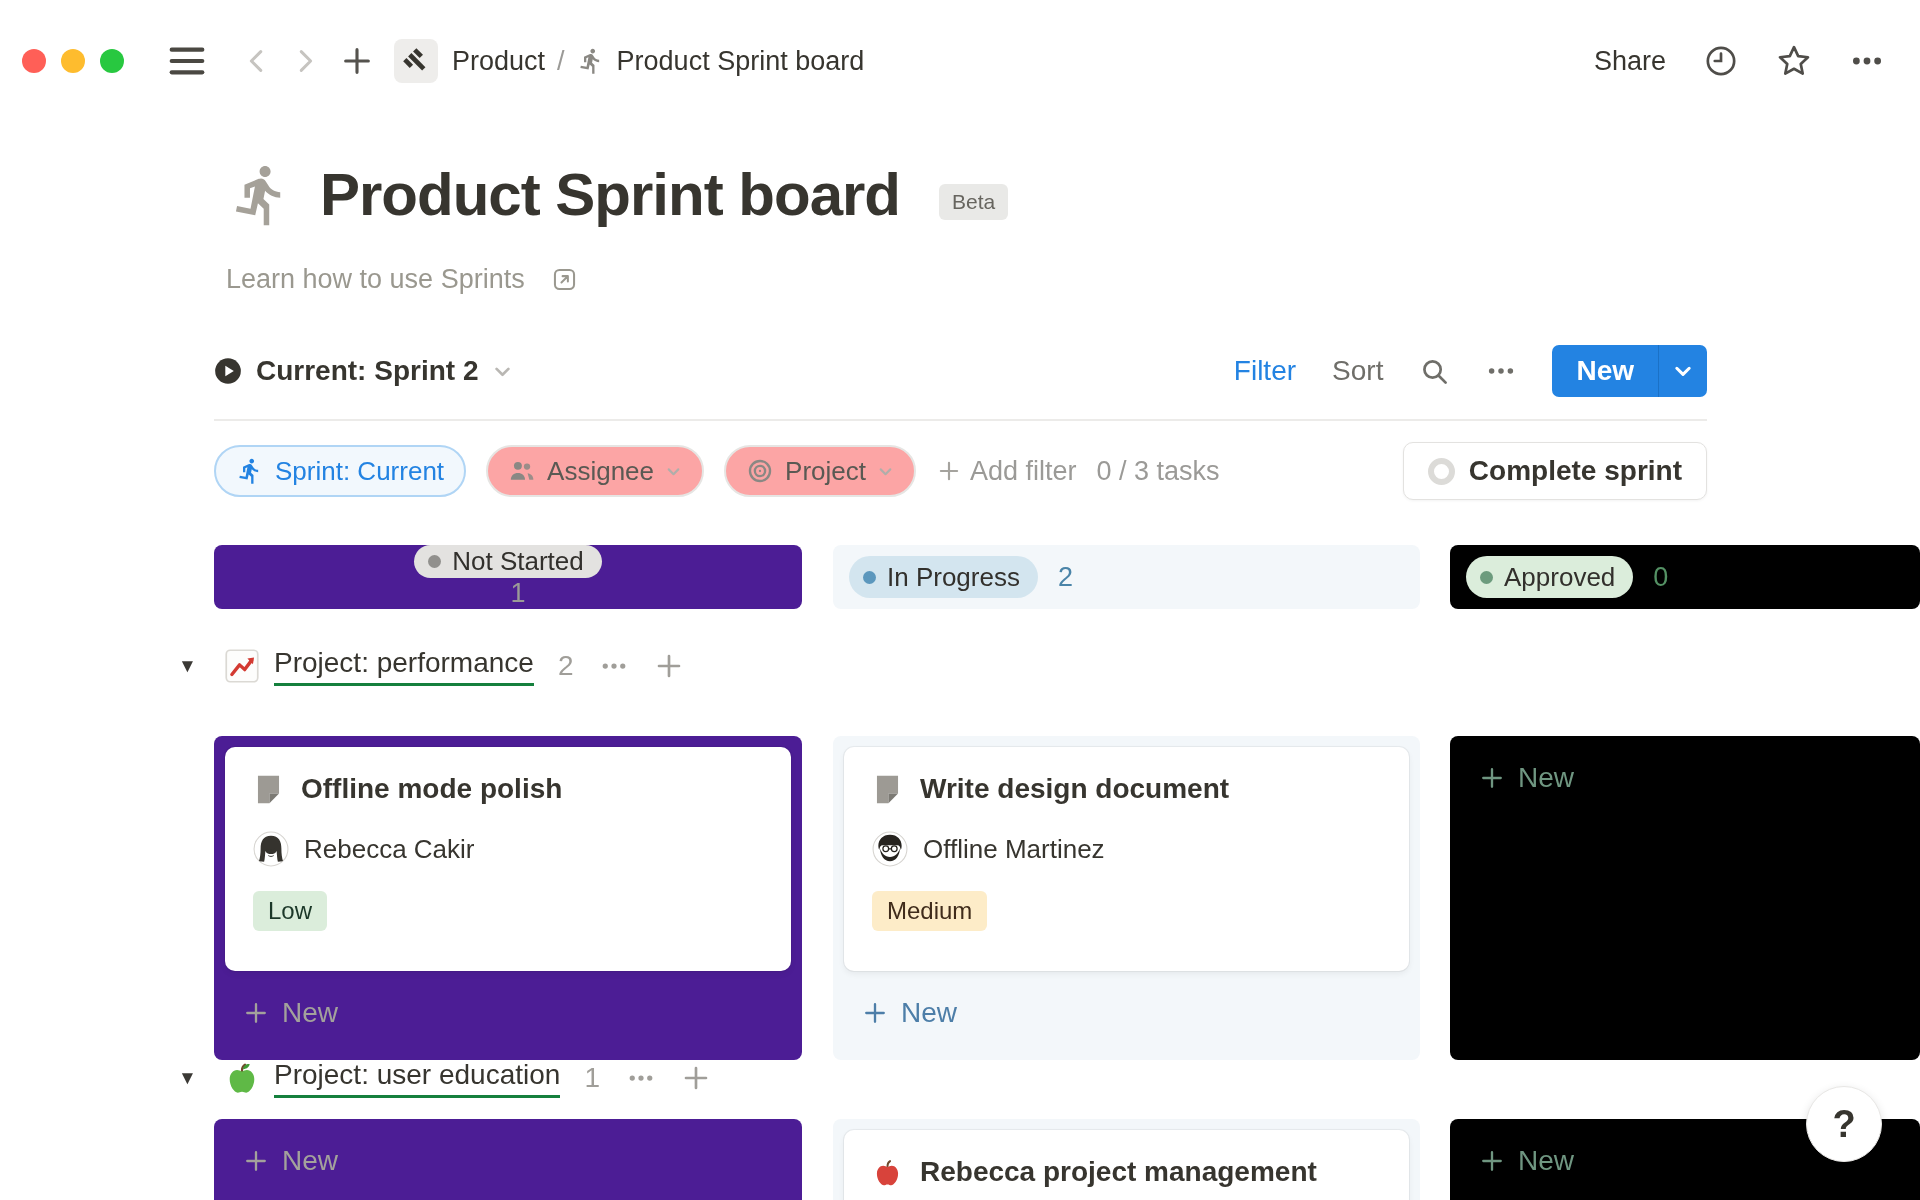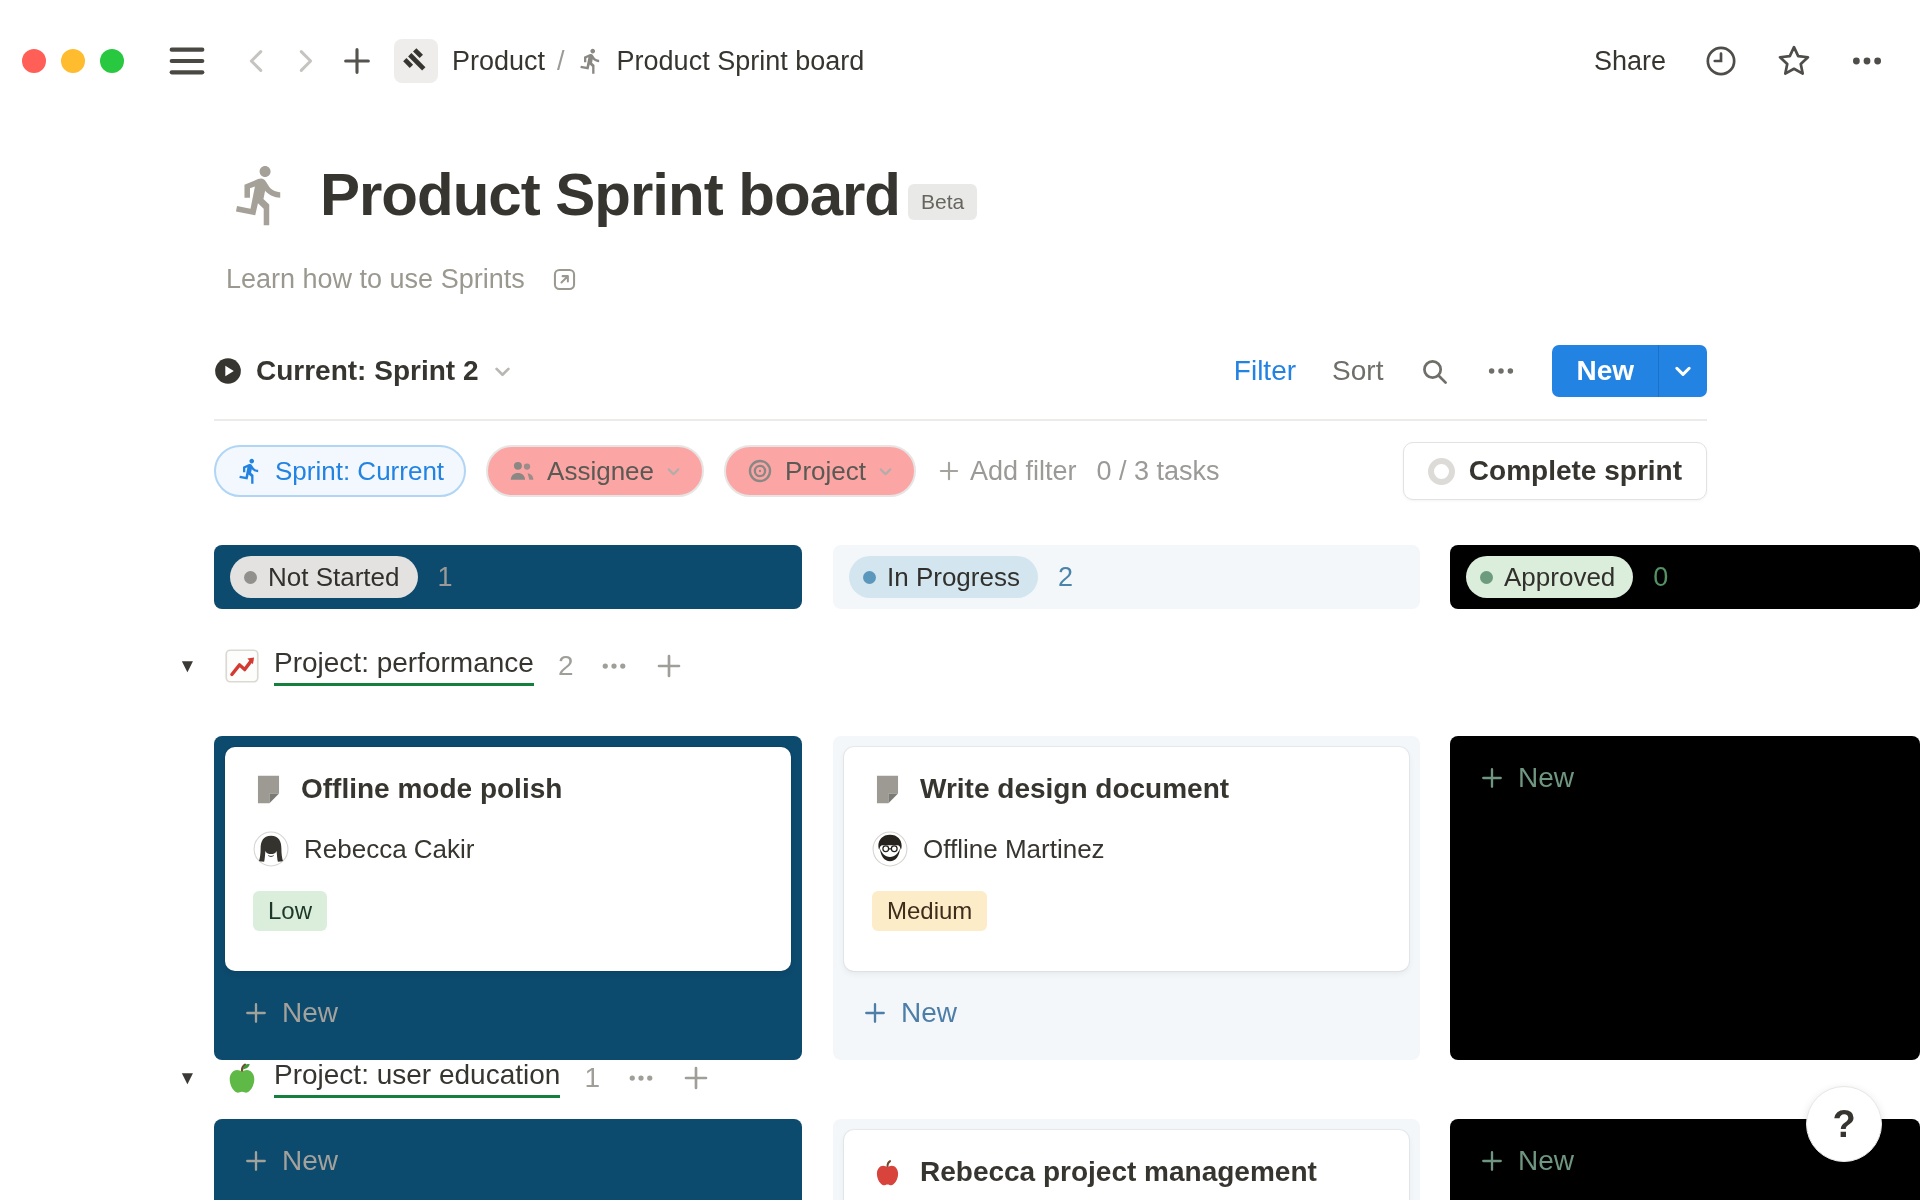--- a/index.html
+++ b/index.html
@@ -22,21 +22,21 @@
   .crumb-iconbox { margin-left:20px; width:44px; height:44px; border-radius:8px; background:#eeedeb;
     display:flex; align-items:center; justify-content:center; }
   .crumb { display:flex; align-items:center; font-size:27px; margin-left:14px; gap:12px; }
   .crumb .sep { color:#9b9a97; }
   .tb-right { margin-left:auto; display:flex; align-items:center; gap:38px; }
   .share { font-size:27px; cursor:pointer; }
 
   
   .title-row { position:absolute; left:228px; top:160px; display:flex; align-items:center; }
   .page-title { font-size:60px; font-weight:700; letter-spacing:-1px; margin-left:26px; }
-  .beta-badge { margin-left:8px; margin-top:14px; background:#e9e9e7; color:#67655f;
+  .beta-badge { margin-left:39px; margin-top:14px; background:#e9e9e7; color:#67655f;
     font-size:21px; font-weight:500; padding:6px 13px; border-radius:6px; }
   .learn-row { position:absolute; left:226px; top:264px; display:flex; align-items:center; gap:26px;
     color:#9a988f; font-size:27px; cursor:pointer; }
 
   
   .viewbar { position:absolute; left:214px; top:342px; width:1493px; height:58px;
     display:flex; align-items:center; }
   .view-left { display:flex; align-items:center; gap:14px; cursor:pointer; }
   .view-name { font-size:28px; font-weight:600; }
   .view-right { margin-left:auto; display:flex; align-items:center; gap:36px; }
@@ -58,21 +58,21 @@
   .add-filter { display:flex; align-items:center; gap:8px; color:#9b9a97; font-size:27px; cursor:pointer; }
   .task-progress { color:#9b9a97; font-size:27px; }
   .complete-btn { margin-left:auto; height:58px; border-radius:10px; border:1px solid #e3e2e0;
     background:#fff; box-shadow:0 1px 3px rgba(0,0,0,0.05); display:flex; align-items:center;
     gap:14px; padding:0 24px; cursor:pointer; }
   .complete-btn .ring { width:27px; height:27px; border-radius:50%; border:6px solid #dcdbd8; }
   .complete-btn .lbl { font-size:28px; font-weight:600; color:#37352f; }
 
   
   .col-a { left:214px; width:588px; } .col-b { left:833px; width:587px; } .col-c { left:1450px; width:470px; }
-  .tint-a { background:#0c4a6e; } .tint-b { background:#f3f7fa; } .tint-c { background:#000000; }
+  .tint-a { background:#4c1d95;flex-direction:column; } .tint-b { background:#f3f7fa; } .tint-c { background:#000000; }
 
   .col-header { position:absolute; top:545px; height:64px; border-radius:8px;
     display:flex; align-items:center; padding:0 16px; }
   .status-pill { height:42px; border-radius:21px; display:flex; align-items:center; gap:11px;
     padding:0 18px 0 14px; font-size:26px; color:#32302c; cursor:pointer; }
   .pill-a { background:#e3e2e0; } .pill-b { background:#d3e5ef; } .pill-c { background:#dbeddb; }
   .dot { width:13px; height:13px; border-radius:50%; }
   .dot-a { background:#91908d; } .dot-b { background:#5b97bd; } .dot-c { background:#6c9b7d; }
   .col-count { margin-left:20px; font-size:27px; }
   .count-a { color:#9b9a97; } .count-b { color:#4a84a8; } .count-c { color:#549164; }

